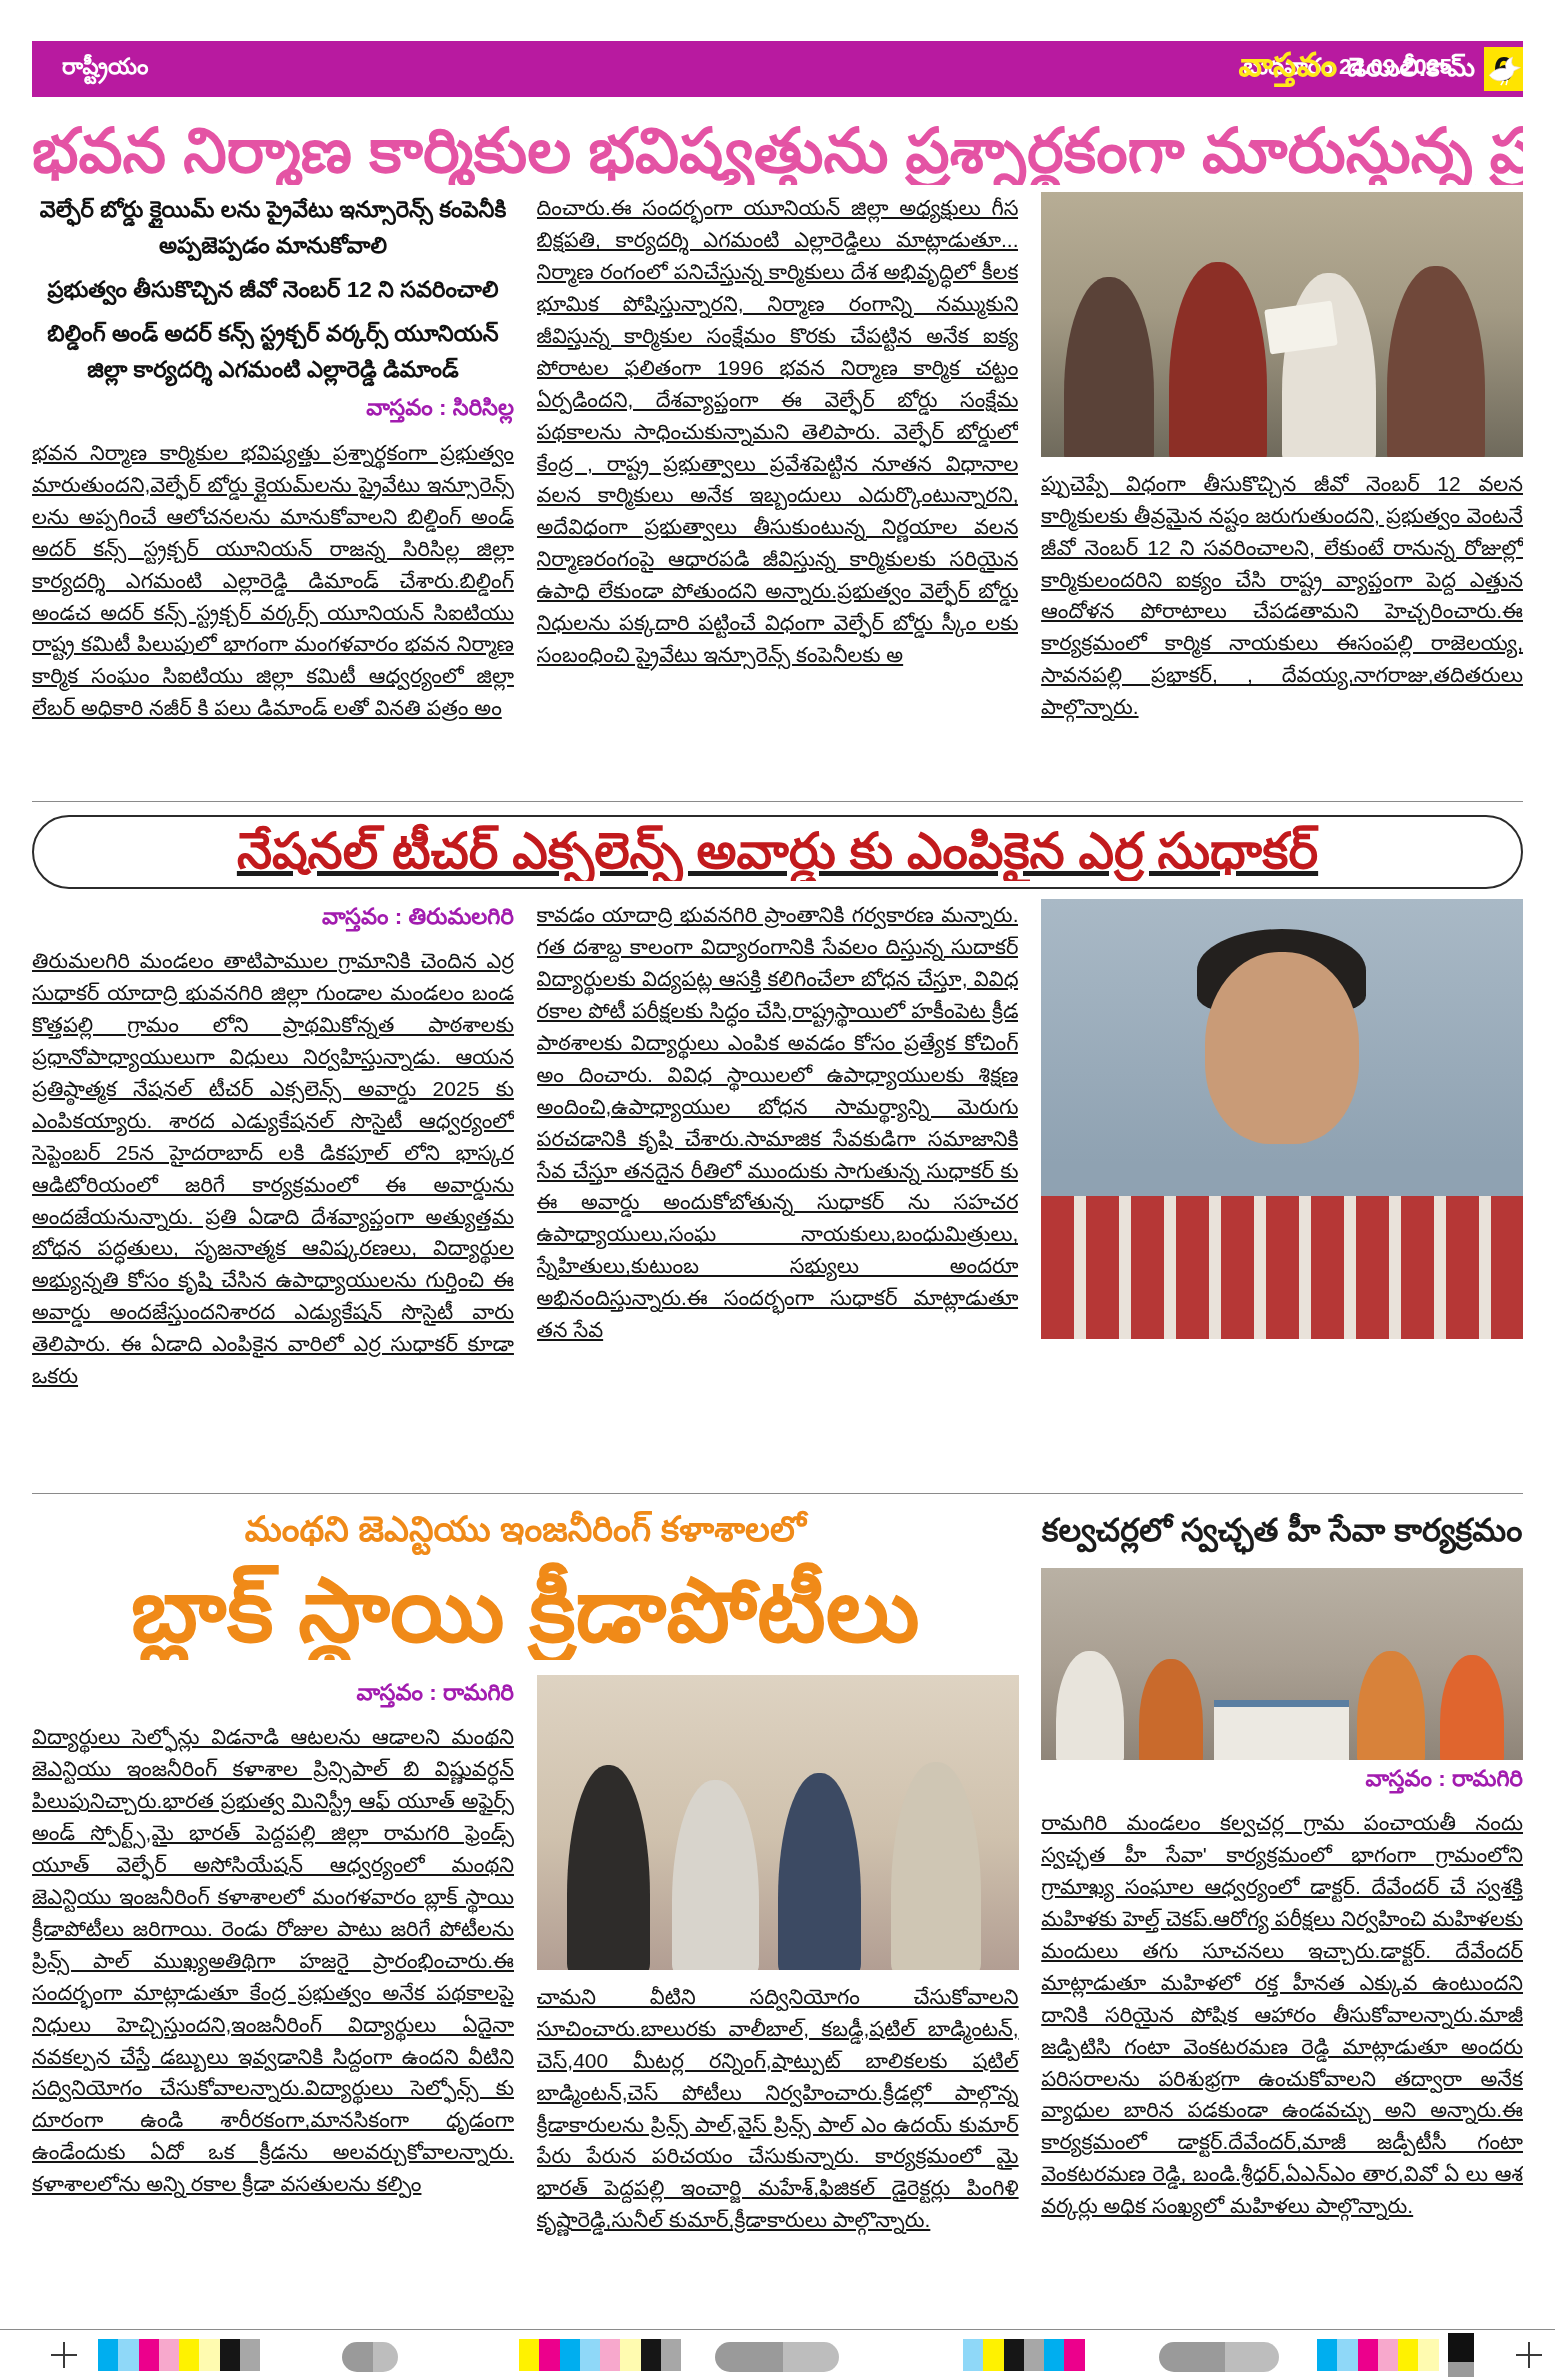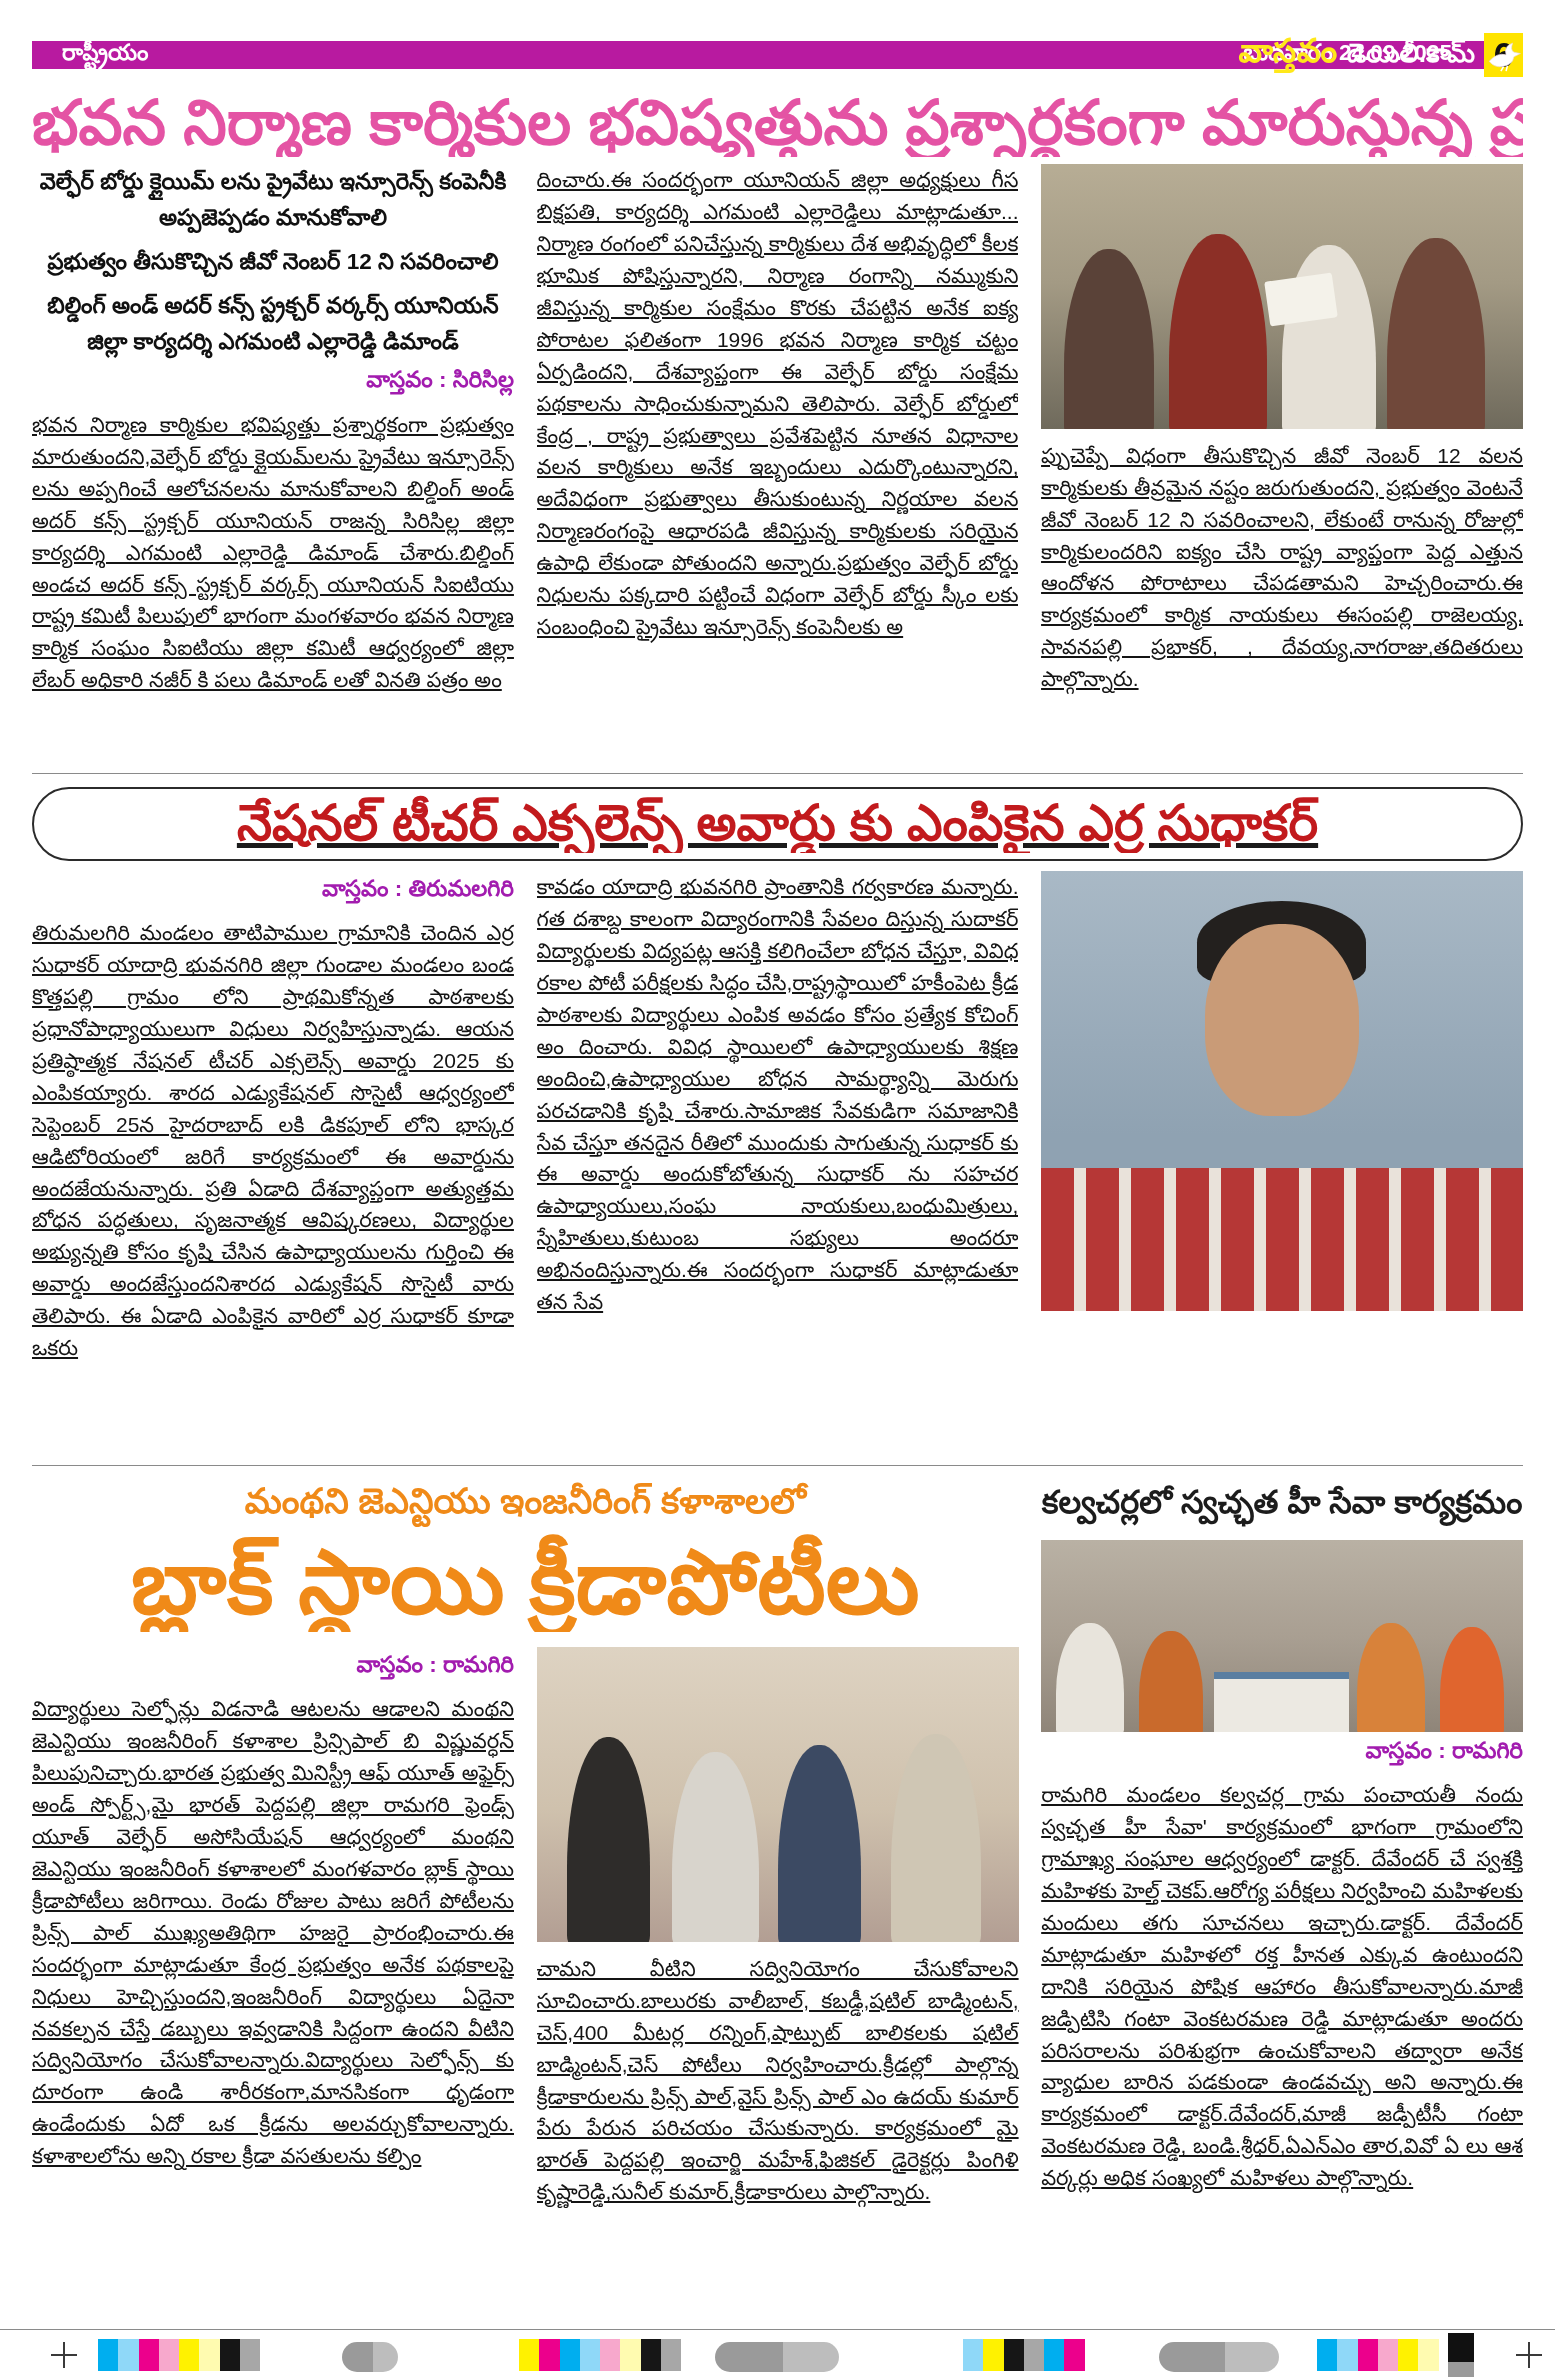--- a/index.html
+++ b/index.html
@@ -1,20 +1,20 @@
 <!DOCTYPE html>
 <html style="font-size:12px"><head>
 <meta charset="utf-8">
 <style>
   html,body{margin:0;padding:0;background:#ffffff;}
   body{width:1555px;height:2377px;position:relative;font-family:"Liberation Sans",sans-serif;color:#1b1b1b;overflow:hidden;}
   .page{box-sizing:border-box;width:1555px;height:2377px;padding:41px 32px 0 32px;position:relative;}
 
   
-  .masthead{height:28px;background:#b81aa0;display:flex;align-items:center;position:relative;padding:0 0 0 30px;box-sizing:border-box;}
+  .masthead{height:56px;background:#b81aa0;display:flex;align-items:center;position:relative;padding:0 0 0 30px;box-sizing:border-box;}
   .mh-section{color:#ffffff;font-size:22.6px;font-weight:bold;}
   .mh-center{position:absolute;left:0;right:0;text-align:center;display:flex;justify-content:flex-end;align-items:baseline;gap:9px;}
   .mh-brand{color:#ffe81a;font-size:33px;font-weight:bold;letter-spacing:0.8px;}
   .mh-brand-suffix{color:#ffffff;font-size:26px;font-weight:bold;}
   .mh-dove{width:39px;height:33px;align-self:center;}
   .mh-date{margin-left:auto;color:#ffffff;font-size:22.6px;font-weight:bold;padding-right:32px;}
   .mh-pageno{width:39px;height:44px;background:#ffe400;color:#111;font-size:35px;font-weight:bold;display:flex;align-items:center;justify-content:center;}
 
   
   .headline1{margin:19.6px 0 7.5px 0;text-align:center;color:#e453a4;font-size:62px;font-weight:bold;line-height:1.1;white-space:nowrap;overflow:hidden;}

